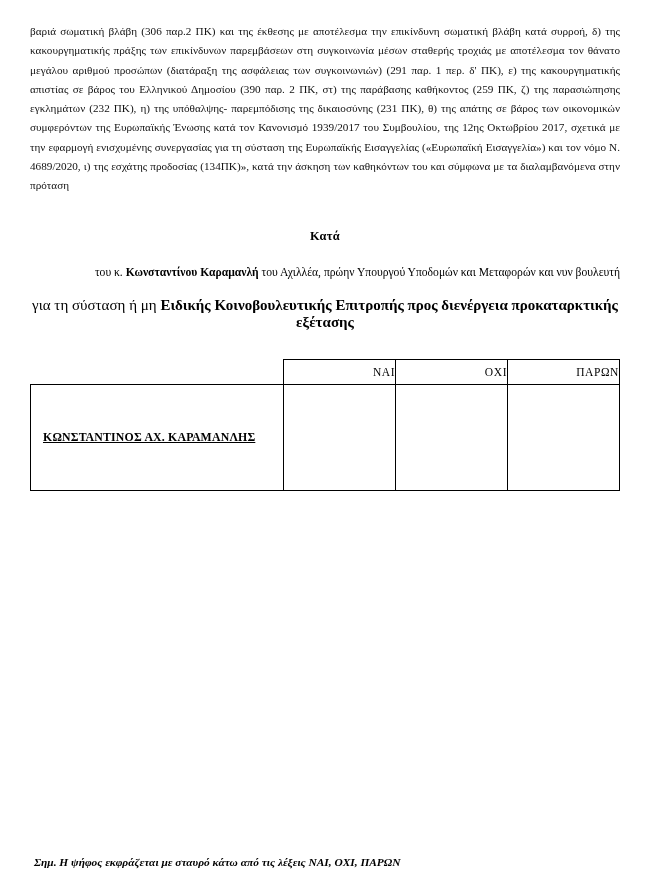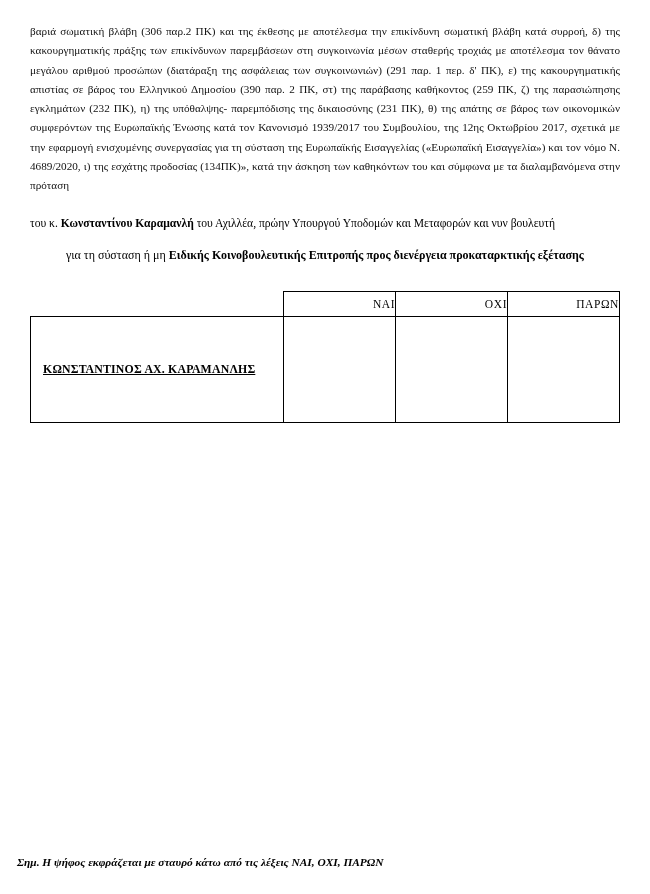--- a/index.html
+++ b/index.html
@@ -31,30 +31,30 @@
     margin: 0;
   }
   .kata {
     text-align: center;
     font-weight: bold;
     font-size: 12.4px;
     margin-top: 34px;
     letter-spacing: 0.3px;
   }
   .person-line {
-    text-align: left;
+    text-align: right;
     font-size: 11.6px;
     margin-top: 22px;
   }
   .person-line b {
     font-weight: bold;
   }
   .purpose-line {
     text-align: center;
-    font-size: 12px;
+    font-size: 15px;
     margin-top: 18px;
   }
   .purpose-line b {
     font-weight: bold;
   }
   .vote-table {
     margin-top: 28px;
     width: 100%;
     border-collapse: collapse;
     table-layout: fixed;
@@ -82,36 +82,37 @@
     font-weight: bold;
     padding-left: 12px;
     letter-spacing: 0.2px;
     text-decoration: underline;
   }
   .vote-table .votecell {
     height: 105px;
   }
   .footnote {
     position: absolute;
-    left: 17px;
+    left: 34px;
     bottom: 24px;
     font-style: italic;
     font-weight: bold;
     font-size: 11.4px;
   }
 </style>
 </head>
 <body>
 
 <div class="page">
 
   <div class="body-text">
     <p>βαριά σωματική βλάβη (306 παρ.2 ΠΚ) και της έκθεσης με αποτέλεσμα την επικίνδυνη σωματική βλάβη κατά συρροή, δ) της κακουργηματικής πράξης των επικίνδυνων παρεμβάσεων στη συγκοινωνία μέσων σταθερής τροχιάς με αποτέλεσμα τον θάνατο μεγάλου αριθμού προσώπων (διατάραξη της ασφάλειας των συγκοινωνιών) (291 παρ. 1 περ. δ' ΠΚ), ε) της κακουργηματικής απιστίας σε βάρος του Ελληνικού Δημοσίου (390 παρ. 2 ΠΚ, στ) της παράβασης καθήκοντος (259 ΠΚ, ζ) της παρασιώπησης εγκλημάτων (232 ΠΚ), η) της υπόθαλψης- παρεμπόδισης της δικαιοσύνης (231 ΠΚ), θ) της απάτης σε βάρος των οικονομικών συμφερόντων της Ευρωπαϊκής Ένωσης κατά τον Κανονισμό 1939/2017 του Συμβουλίου, της 12ης Οκτωβρίου 2017, σχετικά με την εφαρμογή ενισχυμένης συνεργασίας για τη σύσταση της Ευρωπαϊκής Εισαγγελίας («Ευρωπαϊκή Εισαγγελία») και τον νόμο Ν. 4689/2020, ι) της εσχάτης προδοσίας (134ΠΚ)», κατά την άσκηση των καθηκόντων του και σύμφωνα με τα διαλαμβανόμενα στην πρόταση</p>
   </div>
 
+  <div class="kata">Κατά</div>
 
   <div class="person-line">
     <span>του κ. </span><b>Κωνσταντίνου Καραμανλή</b><span> του Αχιλλέα, πρώην Υπουργού Υποδομών και Μεταφορών και νυν βουλευτή</span>
   </div>
 
   <div class="purpose-line">
     <span>για τη σύσταση ή  μη </span><b>Ειδικής Κοινοβουλευτικής Επιτροπής προς διενέργεια προκαταρκτικής εξέτασης</b>
   </div>
 
   <table class="vote-table">

